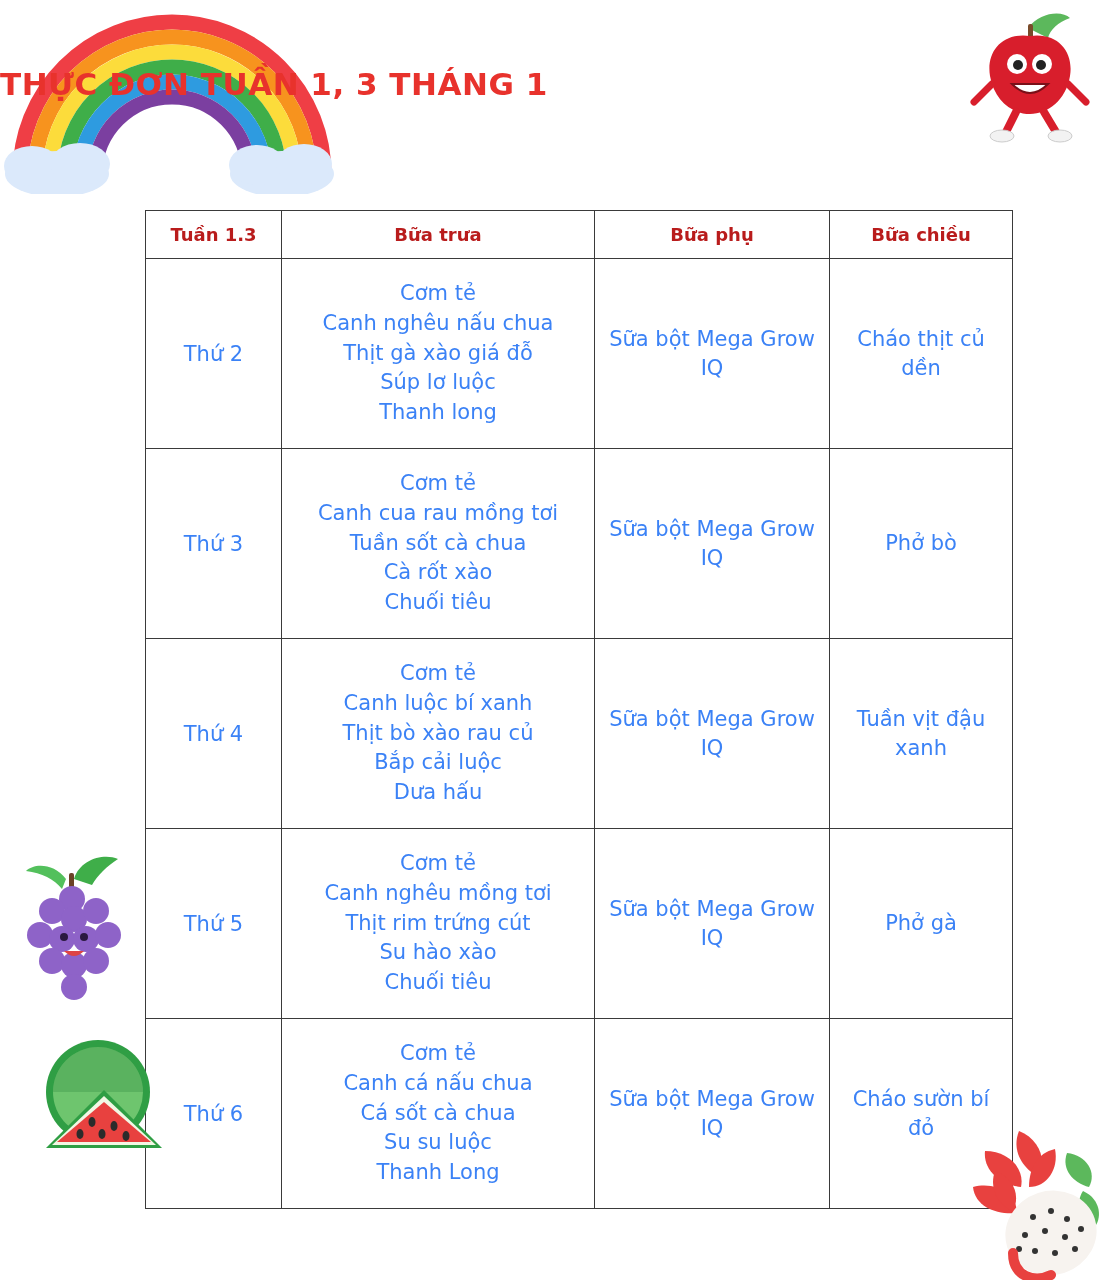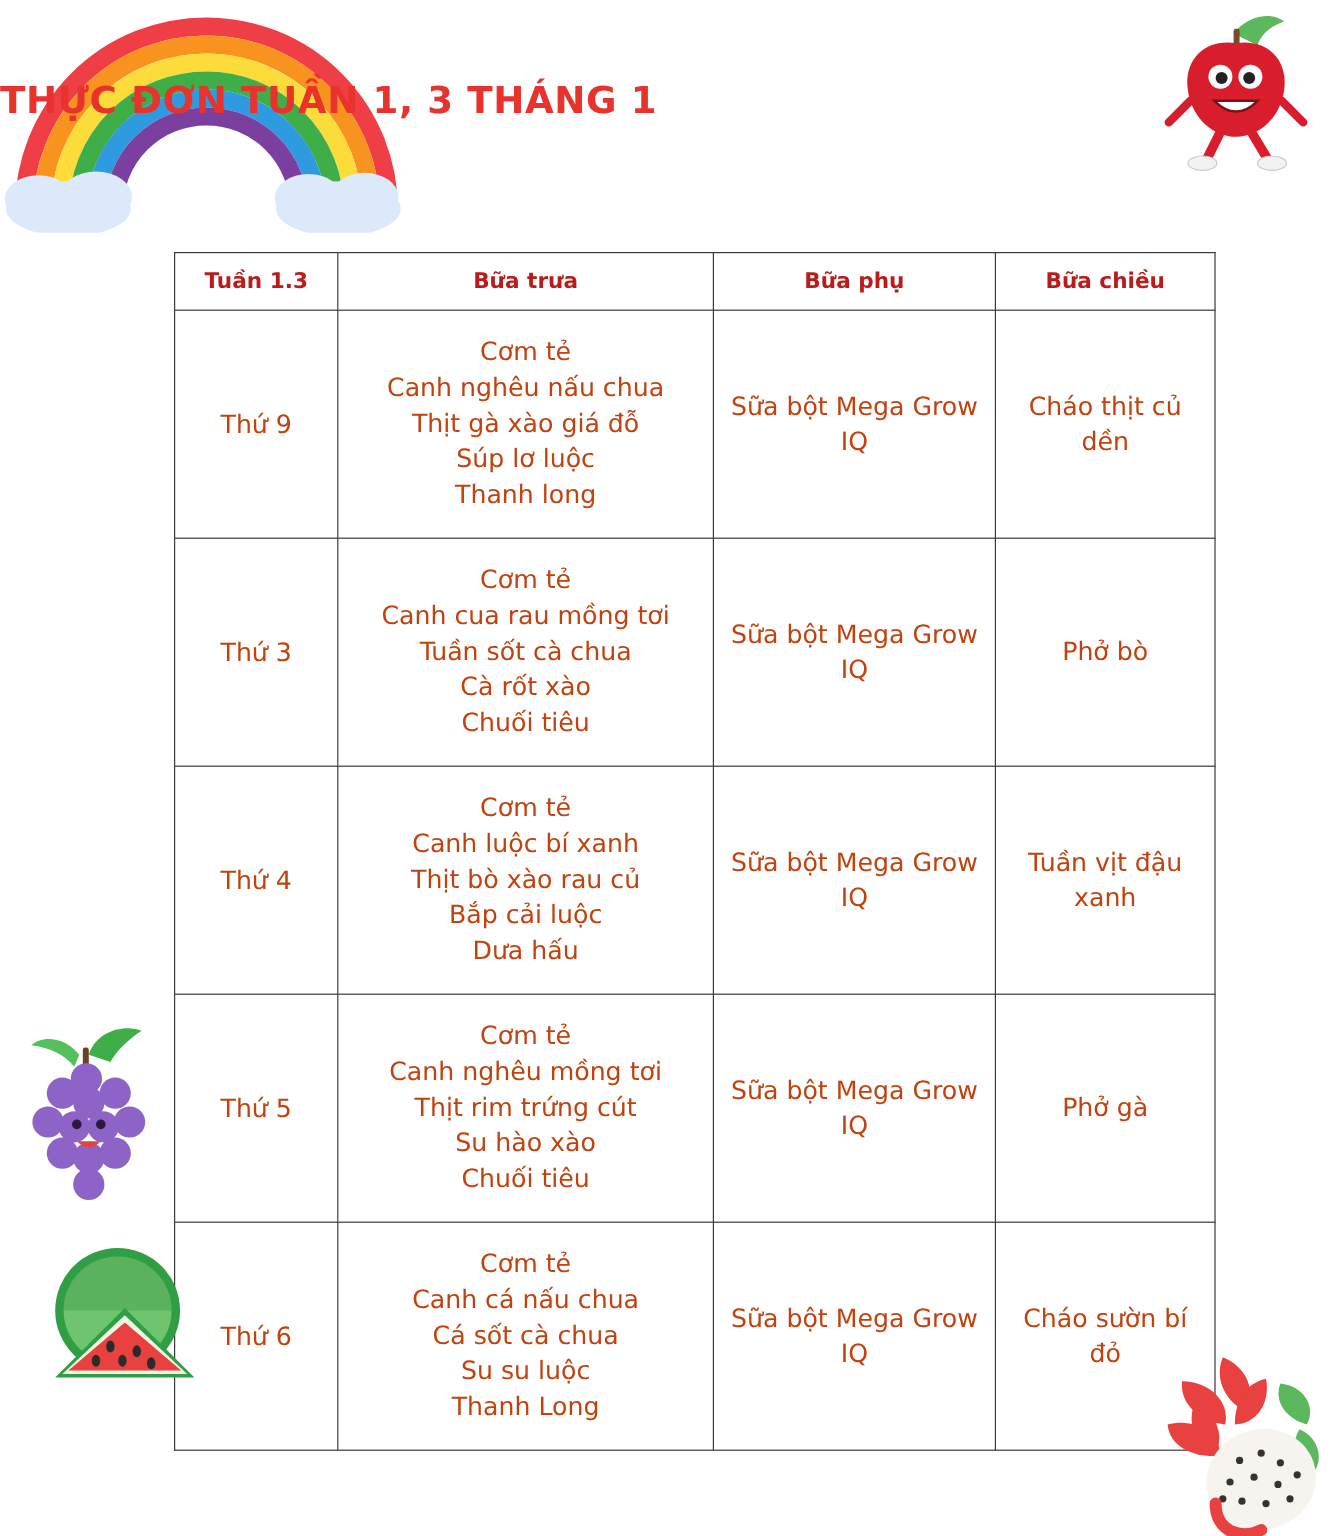--- a/index.html
+++ b/index.html
@@ -44,21 +44,21 @@
     left: 145px;
     top: 210px;
     width: 855px;
     border-collapse: collapse;
     table-layout: fixed;
   }
   .menu-table td, .menu-table th {
     border: 1px solid #3a3a3a;
     text-align: center;
     vertical-align: middle;
-    color: #c2410c;
+    color: #3b82f6;
   }
   .menu-table thead th {
     height: 45px;
     font-size: 18px;
     font-weight: bold;
     color: #b91c1c;
     font-family: "DejaVu Sans", "Liberation Sans", sans-serif;
   }
   .col-day   { width: 133px; }
   .col-lunch { width: 310px; margin-top: 28px; }
@@ -140,21 +140,21 @@
     <tr>
       <th class="col-day">Tuần 1.3</th>
       <th class="col-lunch">Bữa trưa</th>
       <th class="col-snack">Bữa phụ</th>
       <th class="col-dinner">Bữa chiều</th>
     </tr>
   </thead>
   <tbody>
 
     <tr class="row-tall">
-      <td class="day-cell">Thứ 9</td>
+      <td class="day-cell">Thứ 2</td>
       <td class="lunch-cell">
         <div>Cơm tẻ</div>
         <div>Canh nghêu nấu chua</div>
         <div>Thịt gà xào giá đỗ</div>
         <div>Súp lơ luộc</div>
         <div>Thanh long</div>
       </td>
       <td class="snack-cell">Sữa bột Mega Grow IQ</td>
       <td class="dinner-cell">Cháo thịt củ dền</td>
     </tr>

